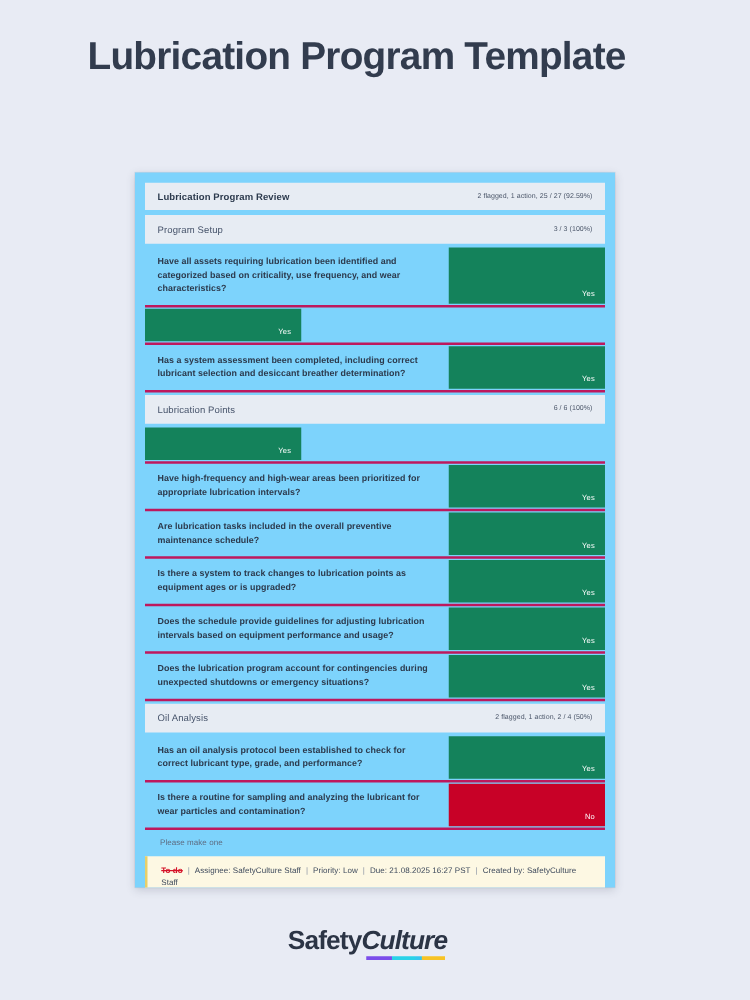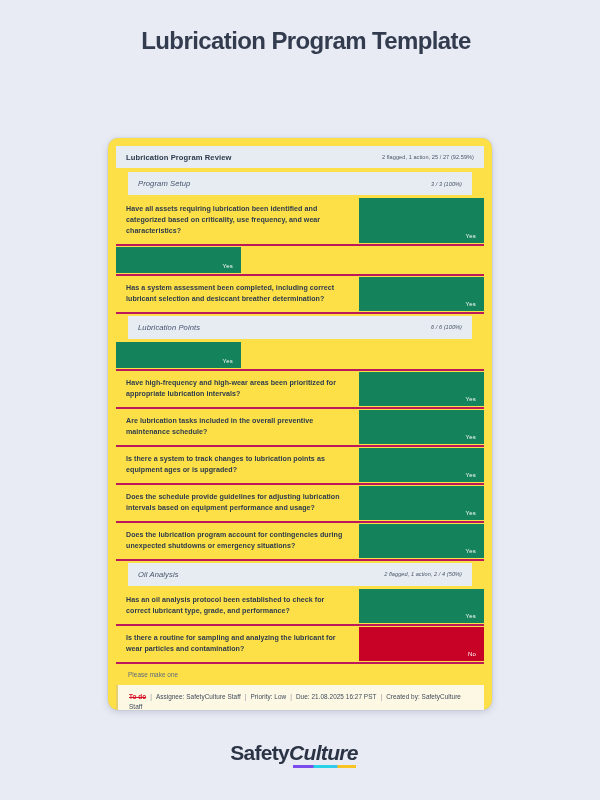--- a/index.html
+++ b/index.html
@@ -7,49 +7,48 @@
     width:600px; height:800px;
     background:#e8ebf4;
     font-family:"Liberation Sans", sans-serif;
     -webkit-font-smoothing:antialiased;
   }
   .page { position:relative; width:600px; height:800px; overflow:hidden; }
 
   
   .title {
     padding:26px 58px 0 70px;
-    text-align:center;
     color:#323c4e;
-    font-size:24px;
+    font-size:31px;
     font-weight:bold;
     line-height:1.22;
     letter-spacing:-0.6px;
   }
 
   
   .card {
     position:absolute;
     left:108px; top:138px;
     width:384px; height:572px;
-    background:#fde047;
+    background:#7dd3fc;
     box-shadow:0 2px 7px rgba(55,65,90,.20), 0 0 0 .5px rgba(130,140,165,.18);
     padding:8px 8px 0 8px;
-    display:flex; flex-direction:column;border-radius:10px;
+    display:flex; flex-direction:column;
   }
   .sheet { flex:1; display:flex; flex-direction:column; overflow:hidden; }
 
   
   .hdr-row, .sec-row {
     display:flex; align-items:center; justify-content:space-between;
     background:#e7ecf3;
     padding:7px 10px;
     min-height:22px;
   }
   .hdr-row { margin-bottom:2px; }
-  .sec-row { margin:2px 12px;font-style:italic; }
+  .sec-row { margin:2px 0; }
   .hdr-title { font-size:7.6px; font-weight:bold; color:#2c3a4d; letter-spacing:.1px; }
   .sec-title { font-size:7.6px; font-weight:normal; color:#46536a; letter-spacing:.1px; }
   .score     { font-size:5.6px; color:#4a5568; letter-spacing:.05px; white-space:nowrap; }
 
   .q-row {
     display:flex; align-items:stretch;
     border-bottom:2px solid #be185d;
     min-height:30px;
   }
   .q-text {

